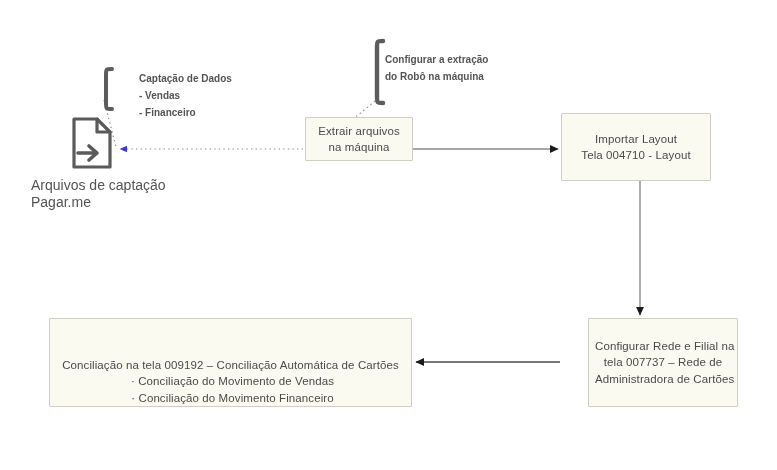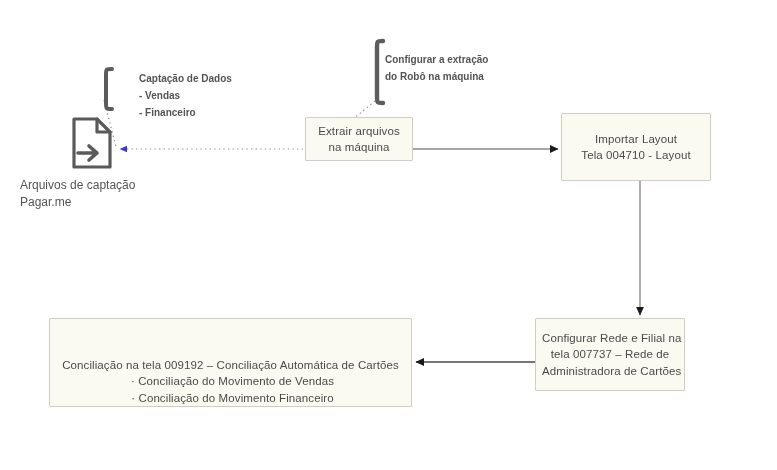--- a/index.html
+++ b/index.html
@@ -54,24 +54,24 @@
     width: 108px;
     height: 44px;
   }
   #node-importar {
     left: 561px;
     top: 113px;
     width: 150px;
     height: 68px;
   }
   #node-rede {
-    left: 535px;
+    left: 588px;
     top: 318px;
     width: 150px;
-    height: 73px;
+    height: 89px;
   }
   #node-conciliacao {
     left: 49px;
     top: 318px;
     width: 363px;
     height: 89px;
     align-items: flex-end;
   }
   #node-conciliacao .lines div {
     font-size: 11.5px;
@@ -90,24 +90,24 @@
   #ann-captacao {
     left: 139px;
     top: 70px;
   }
   #ann-robo {
     left: 385px;
     top: 51px;
   }
   .doc-label {
     position: absolute;
-    left: 20px;
+    left: 31px;
     top: 177px;
     color: #545454;
-    font-size: 12px;
+    font-size: 14px;
     line-height: 17px;
     white-space: nowrap;
   }
   #doc-icon {
     position: absolute;
     left: 70px;
     top: 115px;
     width: 44px;
     height: 56px;
   }

